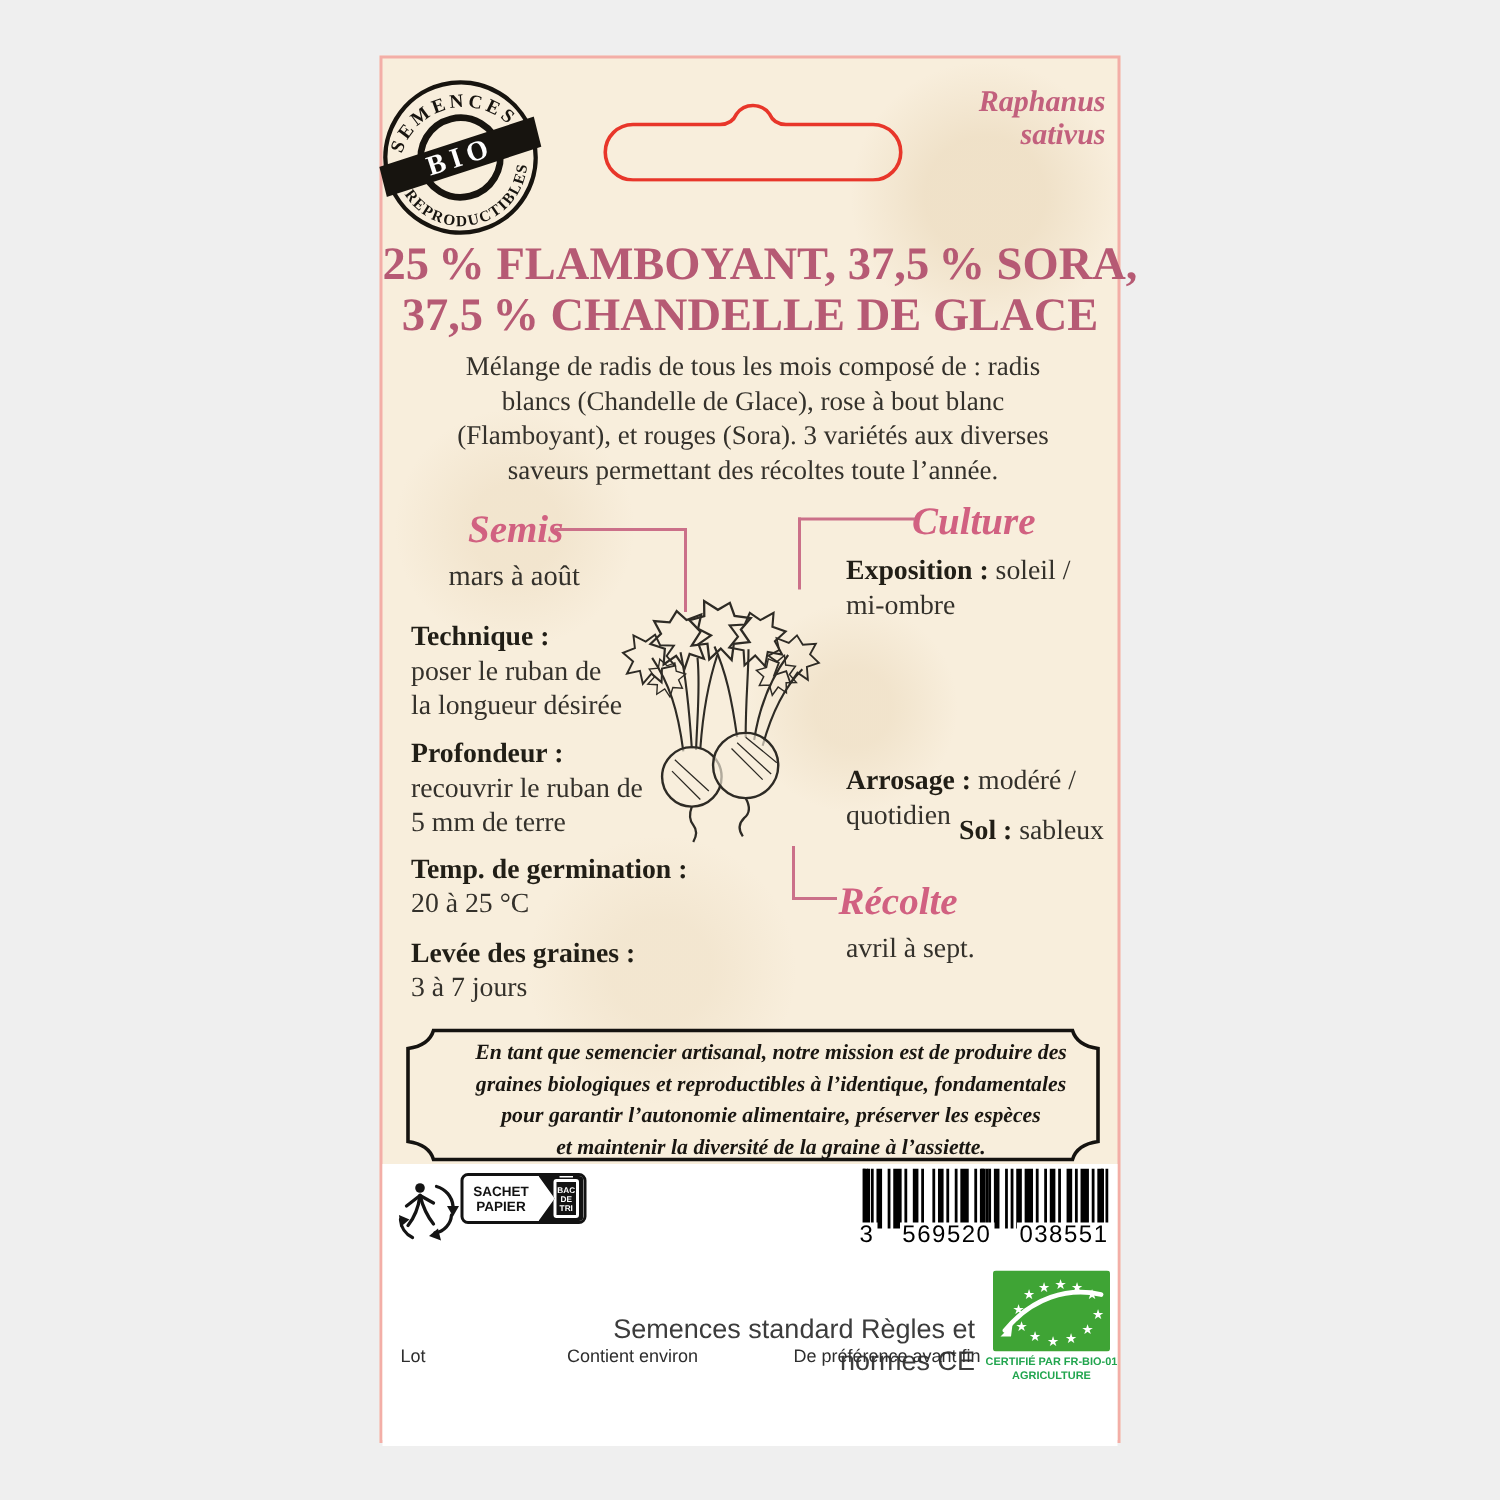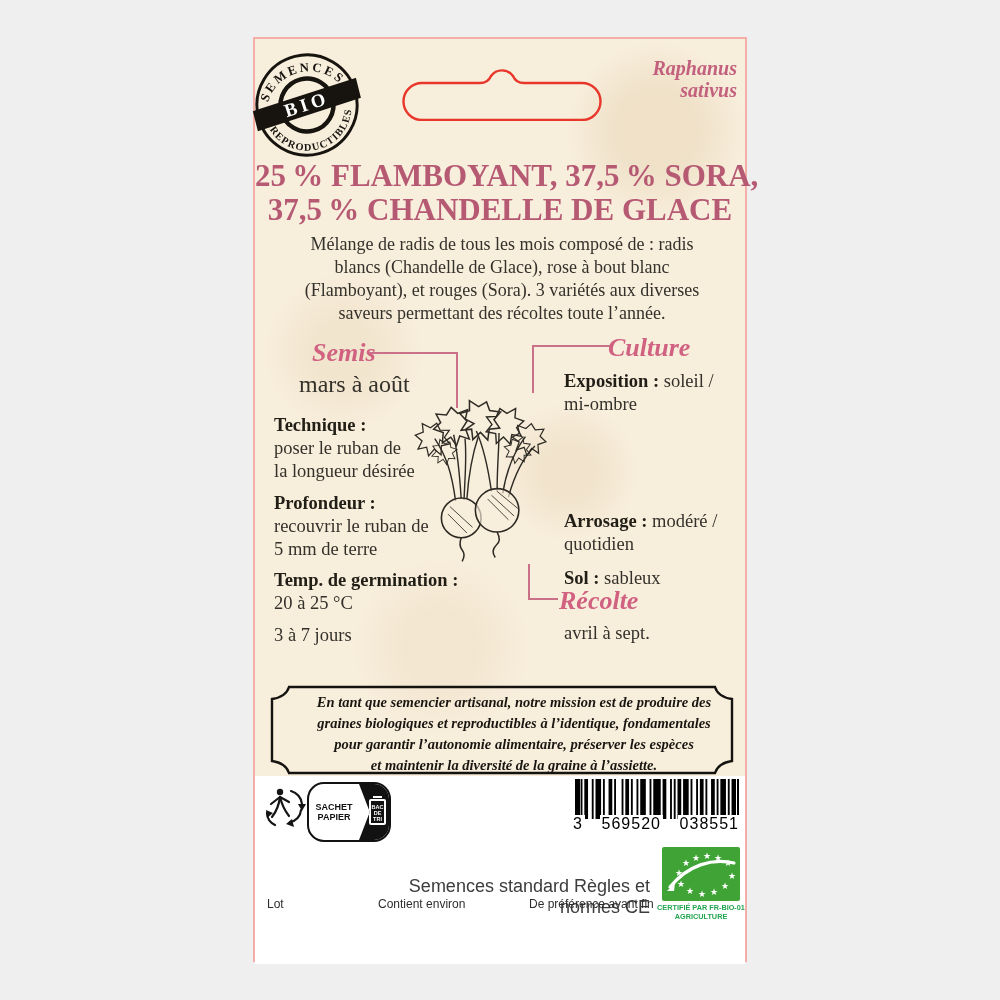--- a/index.html
+++ b/index.html
@@ -22,48 +22,48 @@
   .variety{left:0;right:0;top:120px;text-align:center;font-size:31px;font-weight:700;color:#b65a74;
            line-height:34px;white-space:nowrap;}
   .desc{left:7px;width:480px;top:194px;text-align:center;font-size:18px;line-height:23px;color:#34312b;
         white-space:pre-line;}
   
   .script{font-style:italic;font-weight:700;font-size:26px;color:#d16181;}
   .h-semis{left:57px;top:299px;}
   .h-culture{left:353px;top:294px;}
   .h-recolte{left:304px;top:547px;}
   .val{font-size:18.5px;color:#34312b;line-height:23px;white-space:pre-line;}
-  .v-semis{left:44px;top:334px;font-size:24px;}
+  .v-semis{left:44px;top:334px;font-size:19px;}
   .v-recolte{left:309px;top:583px;}
   
   .conn{background:#cb7089;}
   
   .item{font-size:18.5px;line-height:23px;color:#34312b;}
   .item b{color:#211e16;}
   .item .lbl-block{display:block;line-height:24px;}
   .lcol{left:19px;width:210px;}
   .rcol-inline{left:309px;width:172px;}
   .i-technique{top:374px;}
   .i-profondeur{top:452px;}
   .i-temp{top:529px;}
   .i-levee{top:585px;}
   .i-expo{top:331px;}
   .i-espace{left:306px;top:389px;width:130px;text-align:center;}
   .i-arrosage{top:471px;}
-  .i-sol{top:528px;}
+  .i-sol{top:504px;text-align:right;}
   
   .radish{left:142px;top:353px;}
   
   .mission{left:14px;top:645px;width:466px;height:92px;}
   .mission .txt{position:absolute;left:6px;right:6px;top:8px;text-align:center;
      font-size:14.5px;line-height:21px;font-weight:700;font-style:italic;color:#191611;white-space:pre-line;margin-left:24px;}
   
   .band{left:0;right:0;top:737px;height:188px;background:#ffffff;font-family:"Liberation Sans",sans-serif;}
   .triman{left:10px;top:9px;}
-  .tag{left:52px;top:6px;width:84px;height:60px;border:2px solid #121212;border-radius:17px;background:#fff;
+  .tag{left:52px;top:6px;width:84px;height:34px;border:2px solid #121212;border-radius:5px;background:#fff;
        display:flex;overflow:hidden;box-sizing:border-box;}
   .tag-left{flex:1;display:flex;align-items:center;justify-content:center;text-align:center;
        font-size:9px;font-weight:700;line-height:10px;color:#111;padding:0 2px;}
   .tag-right{width:30px;background:#121212;clip-path:polygon(0 0,100% 0,100% 100%,0 100%,36% 50%);
        display:flex;align-items:center;justify-content:flex-end;}
   .bin{width:17px;height:26px;border:2px solid #fff;border-radius:2px;margin-right:3px;
        font-size:5.5px;line-height:6px;font-weight:700;color:#fff;text-align:center;padding-top:3px;
        box-sizing:border-box;position:relative;}
   .bin::before{content:"";position:absolute;left:2px;right:2px;top:-5px;height:2px;background:#fff;}
   .address{left:154px;top:6px;width:180px;text-align:center;font-size:14px;line-height:17px;color:#1f1f1f;}
@@ -144,20 +144,21 @@
     <div class="abs item lcol i-profondeur">
       <b class="lbl-block">Profondeur :</b>
       <span class="val">recouvrir le ruban de
 5 mm de terre</span>
     </div>
     <div class="abs item lcol i-temp">
       <b class="lbl-block">Temp. de germination :</b>
       <span class="val">20 à 25 °C</span>
     </div>
     <div class="abs item lcol i-levee">
+      <b class="lbl-block">Levée des graines :</b>
       <span class="val">3 à 7 jours</span>
     </div>
 
     <div class="abs item rcol-inline i-expo">
       <b>Exposition :</b>
       <span class="val">soleil /
 mi-ombre</span>
     </div>
     <div class="abs item rcol-inline i-arrosage">
       <b>Arrosage :</b>

